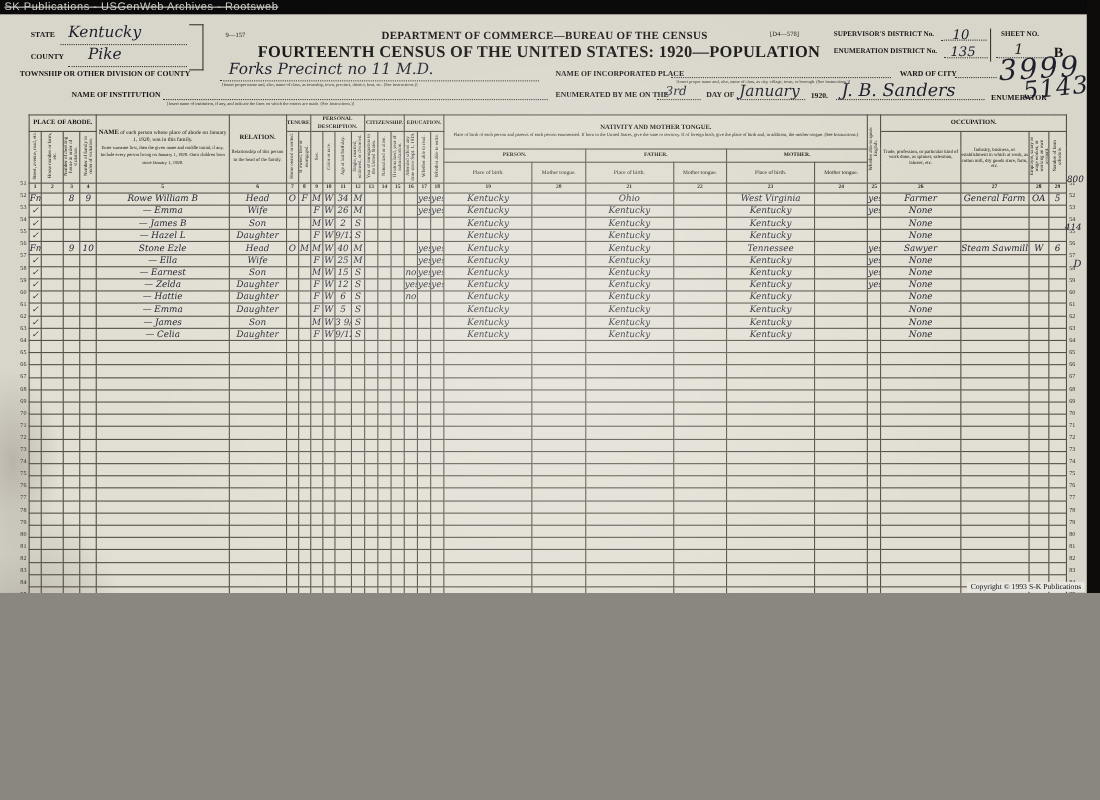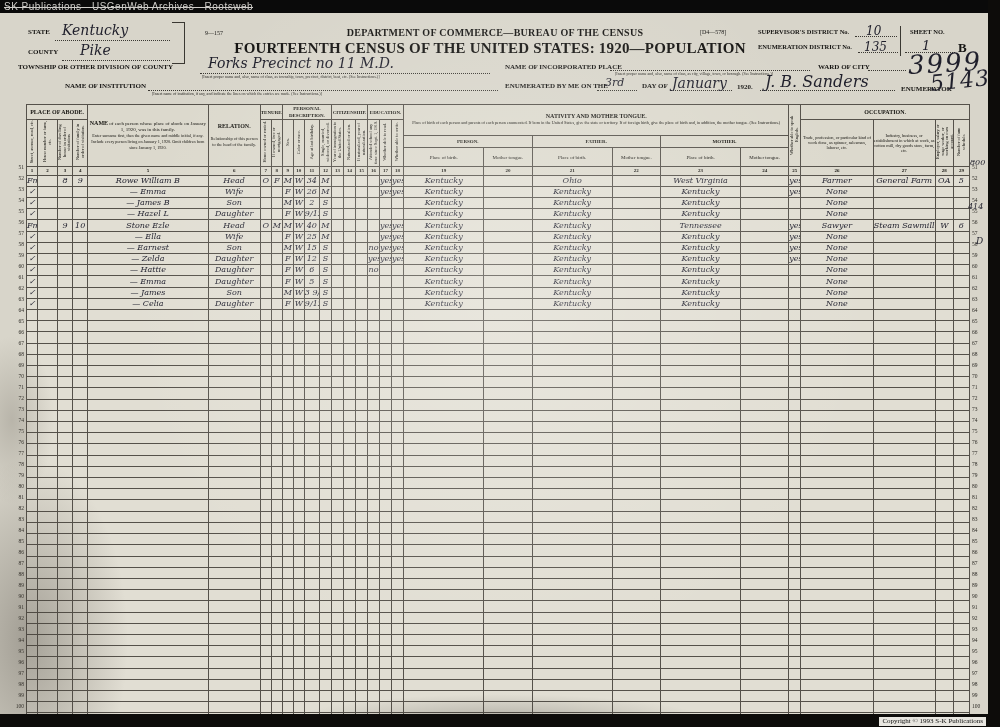--- a/index.html
+++ b/index.html
@@ -1,17 +1,17 @@
 <!DOCTYPE html>
 <html><head>
 <meta charset="utf-8">
 <style>
   html,body{margin:0;padding:0;}
   body{width:1000px;height:727px;overflow:hidden;background:#8a877f;font-family:"Liberation Serif",serif;}
-  .sheet{position:relative;width:1000px;height:727px;background:#d8d5ca;overflow:hidden;}
+  .sheet{position:relative;width:1000px;height:539px;background:#d8d5ca;overflow:hidden;}
   .sheet::before{content:"";position:absolute;inset:0;pointer-events:none;
     background:
       radial-gradient(ellipse 140px 260px at 30px 640px, rgba(70,64,56,.38), rgba(70,64,56,0) 70%),
       radial-gradient(ellipse 60px 120px at 12px 420px, rgba(90,84,74,.25), rgba(90,84,74,0) 70%),
       radial-gradient(ellipse 300px 40px at 500px 722px, rgba(60,56,50,.30), rgba(60,56,50,0) 70%),
       radial-gradient(ellipse 500px 500px at 500px 300px, rgba(255,255,252,.25), rgba(255,255,252,0) 75%);
     z-index:5;}
   .bar-top{position:absolute;left:0;top:0;width:1000px;height:13px;background:#0a0a0a;z-index:6;}
   .bar-bottom{position:absolute;left:0;top:714px;width:1000px;height:13px;background:#0d0c0a;z-index:6;}
   .bar-right{position:absolute;left:988px;top:0;width:12px;height:727px;background:#0d0c0a;z-index:6;}

